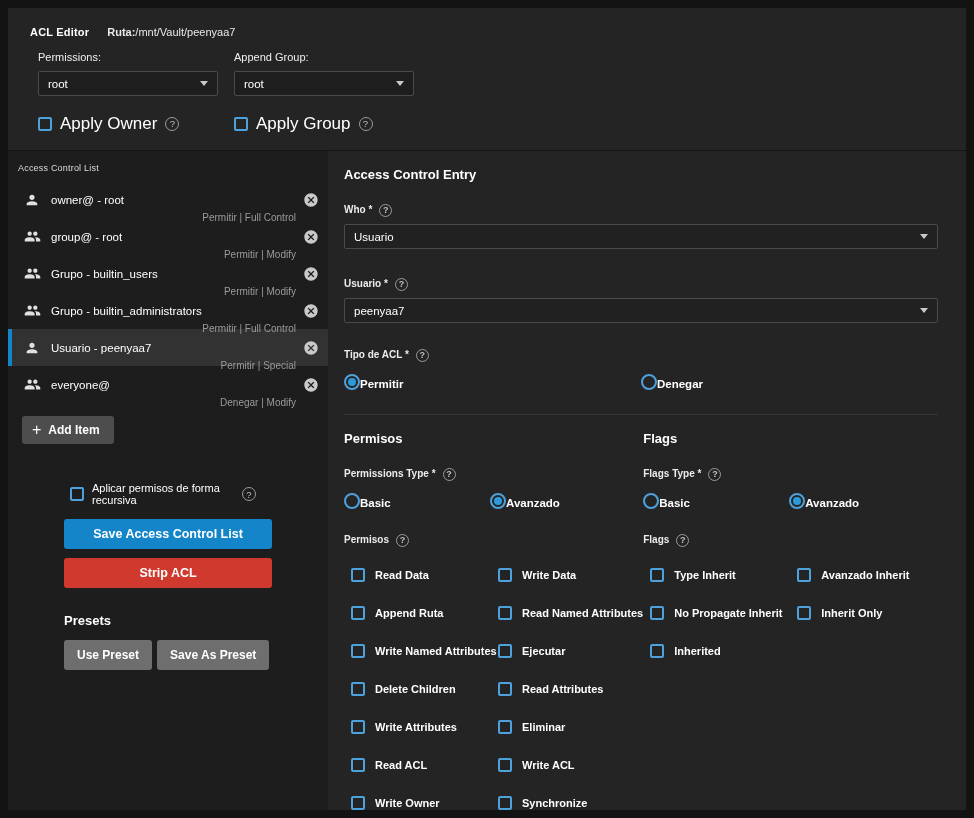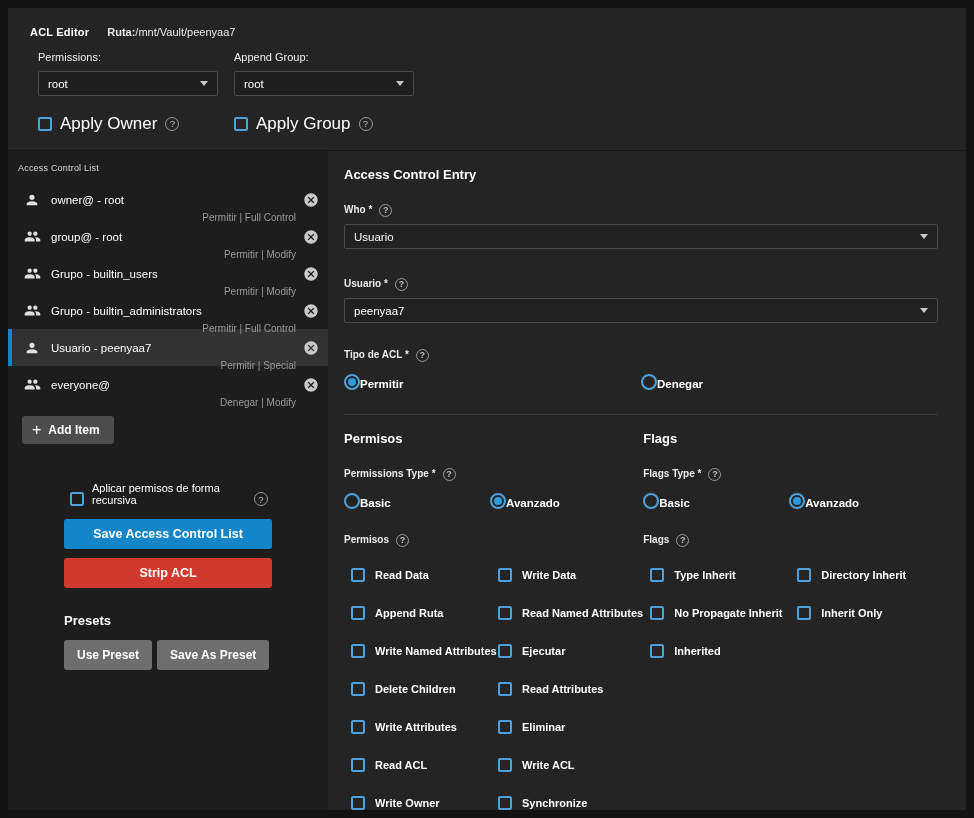--- a/index.html
+++ b/index.html
@@ -40,21 +40,21 @@
   .acl-item.selected { background:#323232; border-left-color:#1386cb; }
   .acl-icon { width:20px; display:flex; align-items:center; flex:none; }
   .acl-label { font-size:11.5px; margin-left:7px; white-space:nowrap; }
   .acl-meta { font-size:10px; color:#9b9b9b; margin-left:auto; white-space:nowrap;margin-top:36px; }
   .acl-x { margin-left:7px; display:flex; flex:none; cursor:pointer; }
   .add-item-btn { margin:13px 0 0 14px; background:#4d4d4d; color:#fff; border:none; border-radius:3px;
                   font-size:12px; font-weight:bold; padding:7px 14px 7px 10px; display:inline-flex;
                   align-items:center; gap:7px; cursor:pointer; font-family:inherit; }
   .add-plus { font-size:16px; font-weight:normal; line-height:.9; }
   .left-actions { width:208px; margin:38px auto 0; }
-  .recursive-row { display:flex; align-items:flex-end; gap:8px; margin:0 4px 13px 6px; }
+  .recursive-row { display:flex; align-items:center; gap:8px; margin:0 16px 13px 6px; }
   .recursive-row .chk-label { font-size:11px; }
   .btn { display:block; width:100%; border:none; border-radius:3px; color:#fff; font-size:12.5px;
          font-weight:bold; padding:8px 0; cursor:pointer; font-family:inherit; text-align:center; }
   .btn.save { background:#1585ca; }
   .btn.strip { background:#d0392e; margin-top:9px; }
   .presets-title { font-size:13px; font-weight:bold; margin:25px 0 12px; }
   .preset-btns { display:flex; gap:5px; }
   .btn.preset { width:auto; background:#6e6e6e; padding:8px 13px; font-size:12px; }
 
   
@@ -389,21 +389,21 @@
             <span class="help">?</span>
           </div>
 
           <div class="cbx-grid">
             <label class="cbx-item">
                 <span class="cbx"></span>
                 <span class="cbx-label">Type Inherit</span>
               </label>
             <label class="cbx-item">
                 <span class="cbx"></span>
-                <span class="cbx-label">Directory Inherit</span>
+                <span class="cbx-label">Avanzado Inherit</span>
               </label>
             <label class="cbx-item">
                 <span class="cbx"></span>
                 <span class="cbx-label">No Propagate Inherit</span>
               </label>
             <label class="cbx-item">
                 <span class="cbx"></span>
                 <span class="cbx-label">Inherit Only</span>
               </label>
             <label class="cbx-item">

